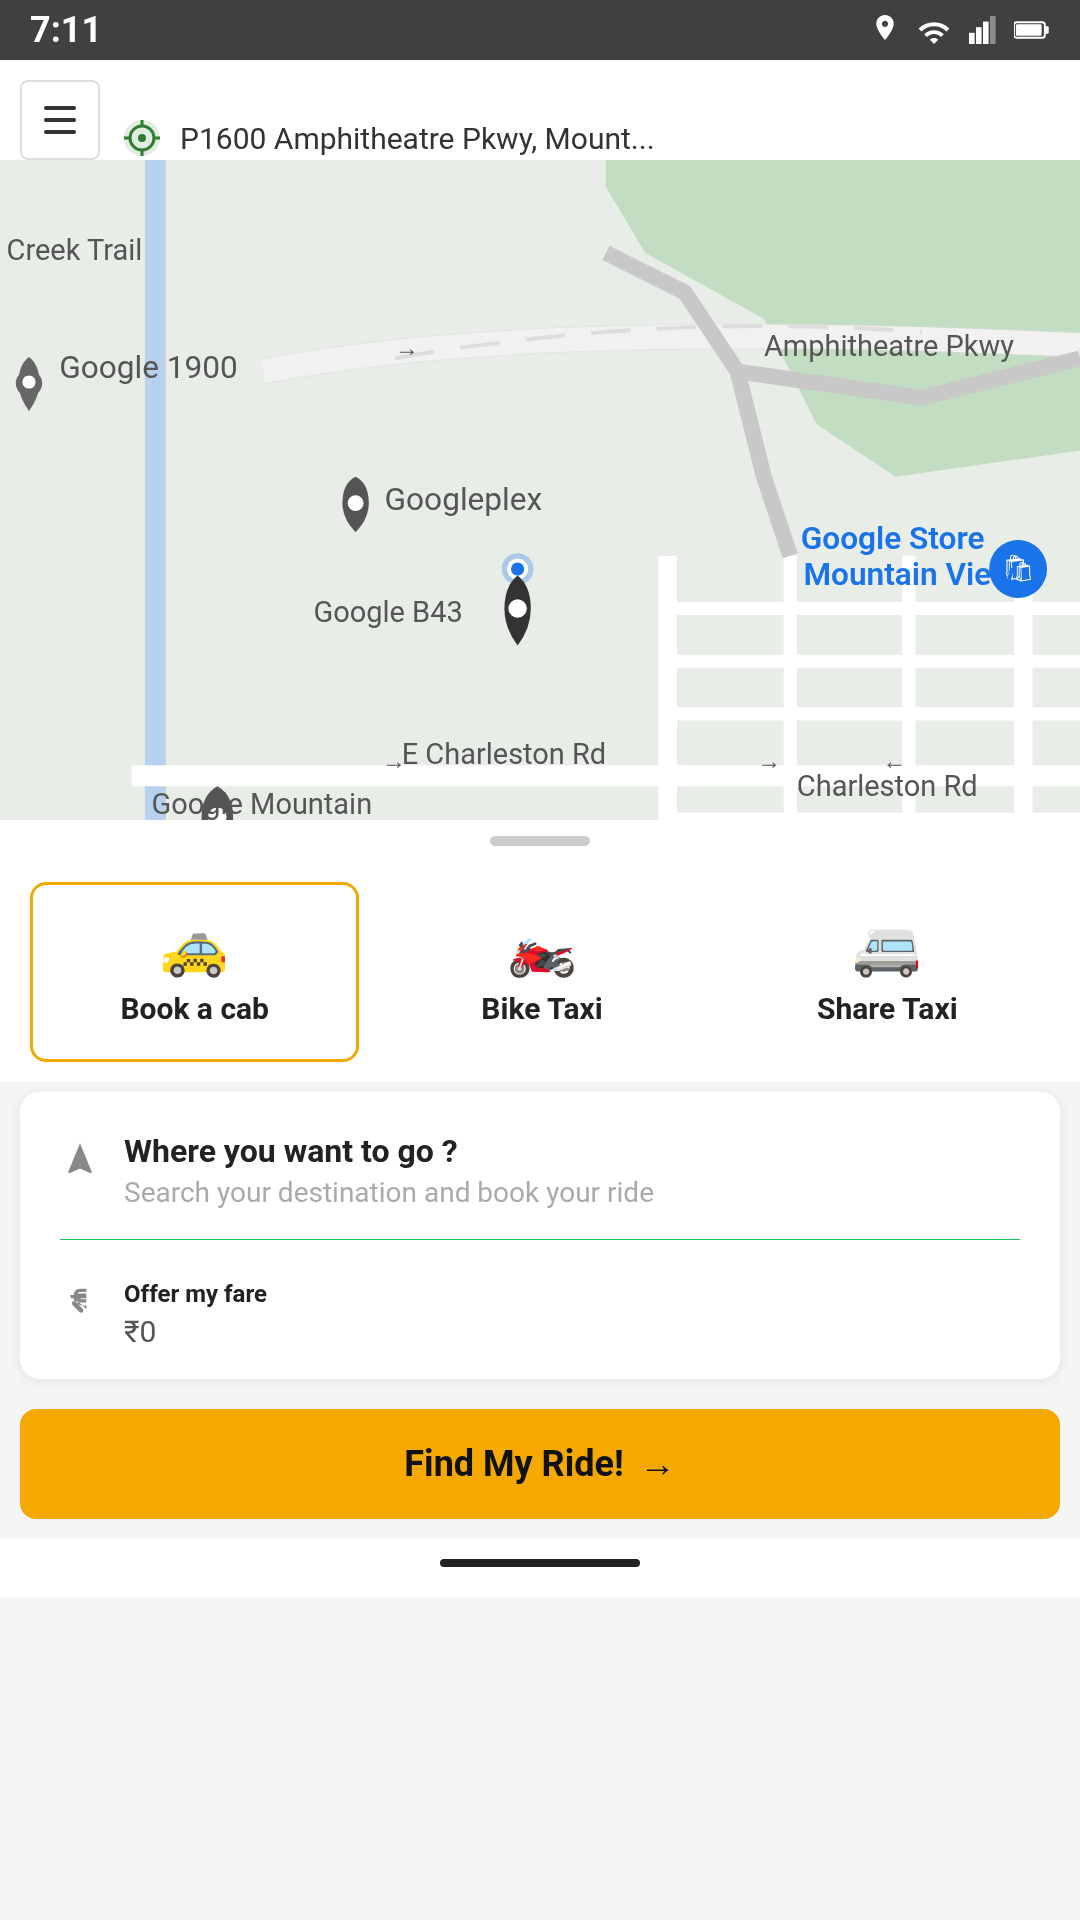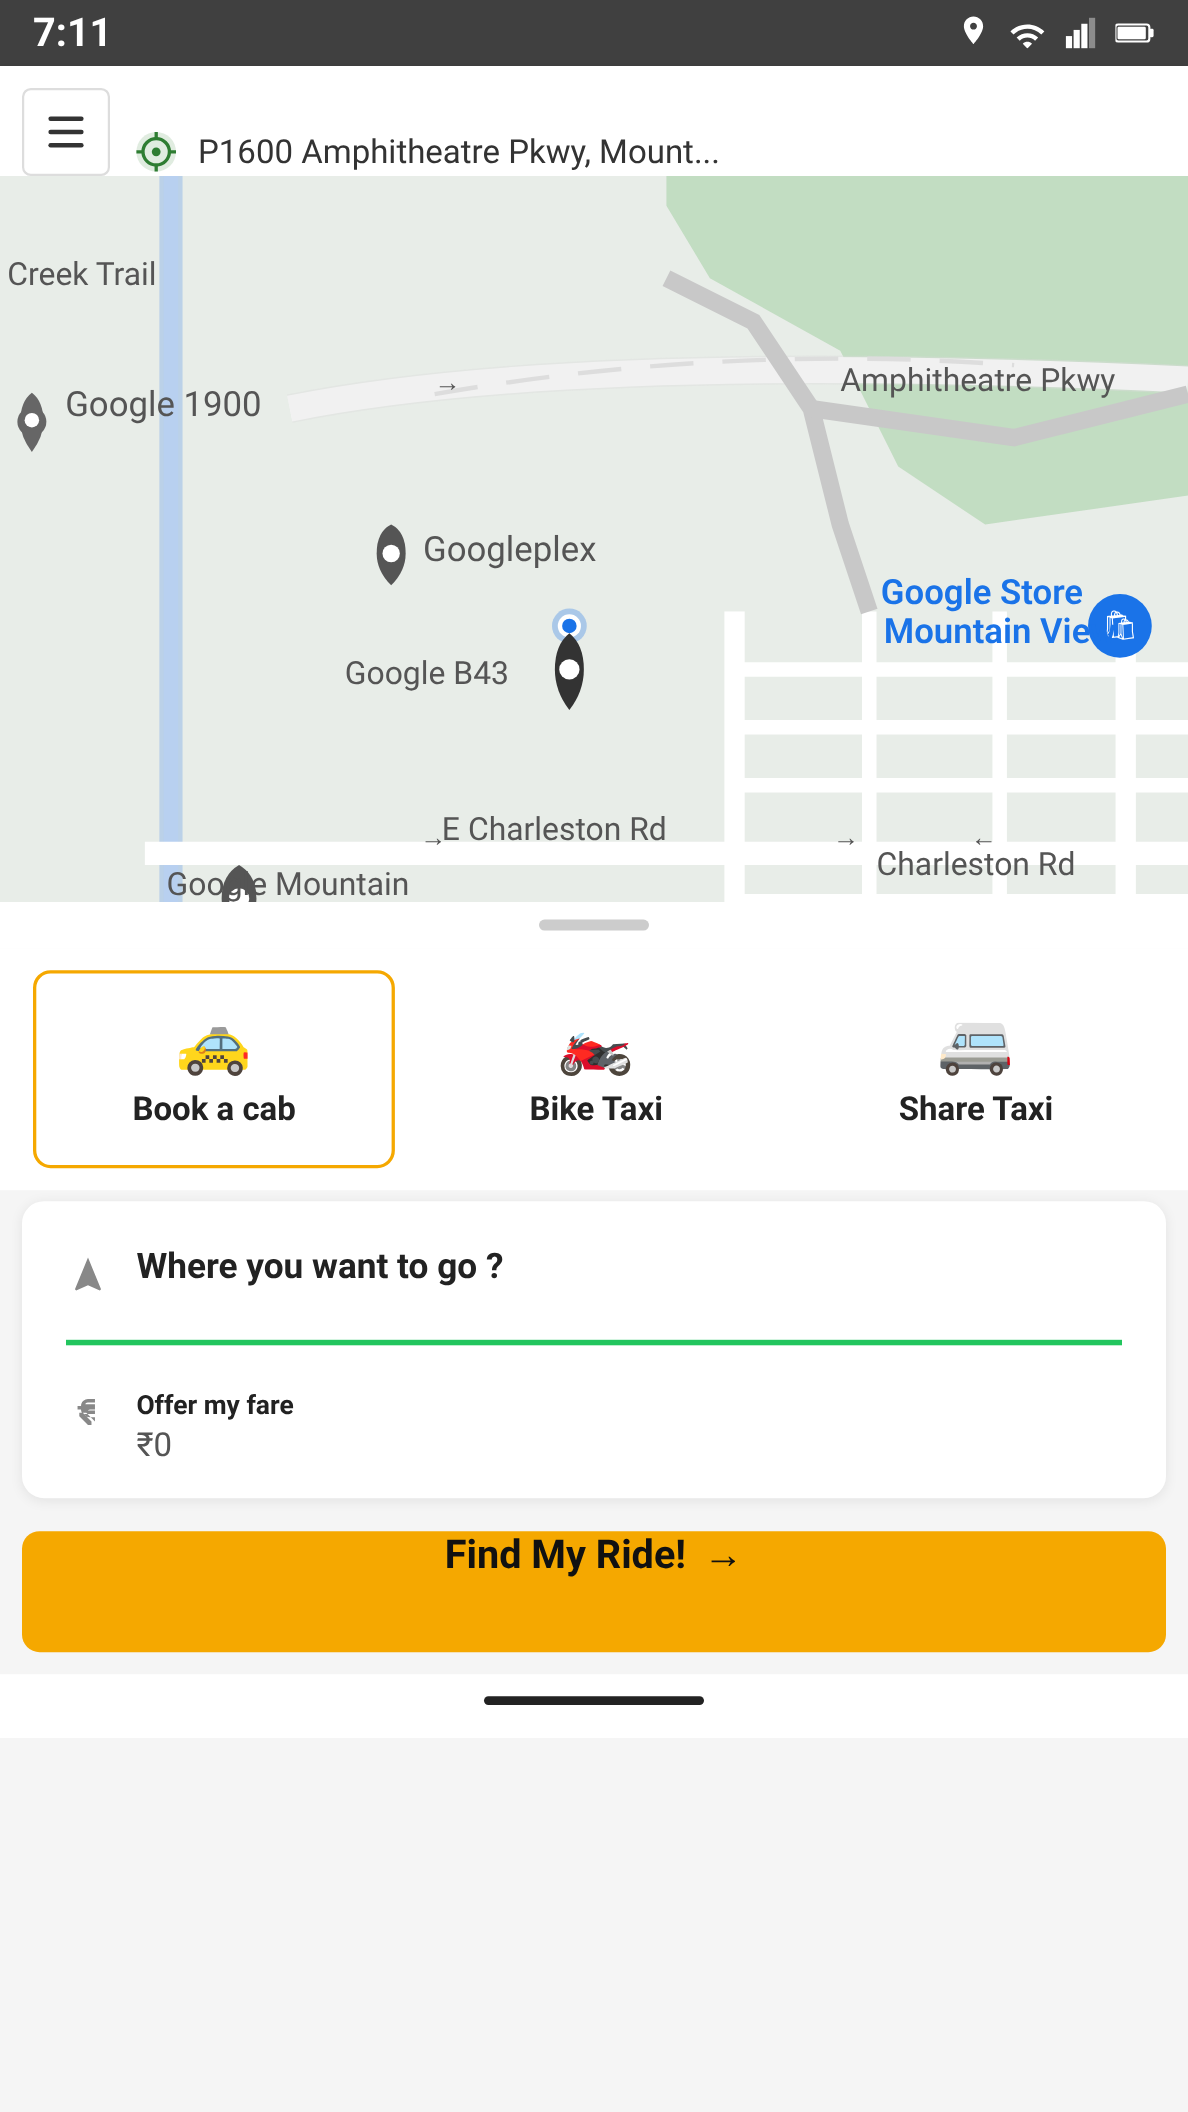--- a/index.html
+++ b/index.html
@@ -158,21 +158,21 @@
       border-radius: 20px;
       padding: 40px 40px 20px 40px;
       box-shadow: 0 2px 12px rgba(0,0,0,0.08);
     }
 
     .input-row {
       display: flex;
       align-items: flex-start;
       gap: 24px;
       padding-bottom: 30px;
-      border-bottom: 5px solid #22c55e;
+      border-bottom: 1px solid #22c55e;
       margin-bottom: 10px;
     }
     .input-icon {
       font-size: 38px;
       color: #888;
       margin-top: 8px;
       flex-shrink: 0;
       width: 40px;
       text-align: center;
     }
@@ -214,20 +214,21 @@
       margin-bottom: 6px;
     }
     .fare-value {
       font-size: 30px;
       color: #555;
     }
 
     
     .find-ride-btn {
       display: flex;
+      align-items: center;
       justify-content: center;
       width: calc(100% - 40px);
       margin: 30px 20px 20px 20px;
       height: 110px;
       background: #F5A800;
       border-radius: 16px;
       cursor: pointer;
       gap: 16px;
     }
     .find-ride-text {
@@ -411,20 +412,21 @@
 <div class="booking-panel">
 
   <div class="input-row">
     <div class="input-icon">
       <svg width="38" height="38" viewBox="0 0 24 24" fill="#888">
         <path d="M12 2L4.5 20.29l.71.71L12 18l6.79 3 .71-.71z"></path>
       </svg>
     </div>
     <div class="input-content">
       <div class="input-label">Where you want to go ?</div>
+      <div class="input-placeholder">Search your destination and book your ride</div>
     </div>
   </div>
 
   <div class="fare-row">
     <div class="fare-icon">
       <svg width="38" height="38" viewBox="0 0 24 24" fill="#888">
         <path d="M13.66 7H16v2h-2.34c-.74 0-1.38.23-1.72.58l-.11.12H16v2H9.98c.07.17.14.34.24.49C10.8 13 11.84 13.5 13 13.5H16V16l-5-5H9l5 5v2h-2l-5-5v-2h2l1 1H9.31C8.5 11.12 8 10.12 8 9H6V7h2c0-1.1.45-2.1 1.17-2.83C10.1 3.45 11.1 3 12 3h4v2h-4c-.55 0-1.05.22-1.41.59L10.5 6H16V7h-2.34z"></path>
       </svg>
     </div>
     <div class="fare-content">

